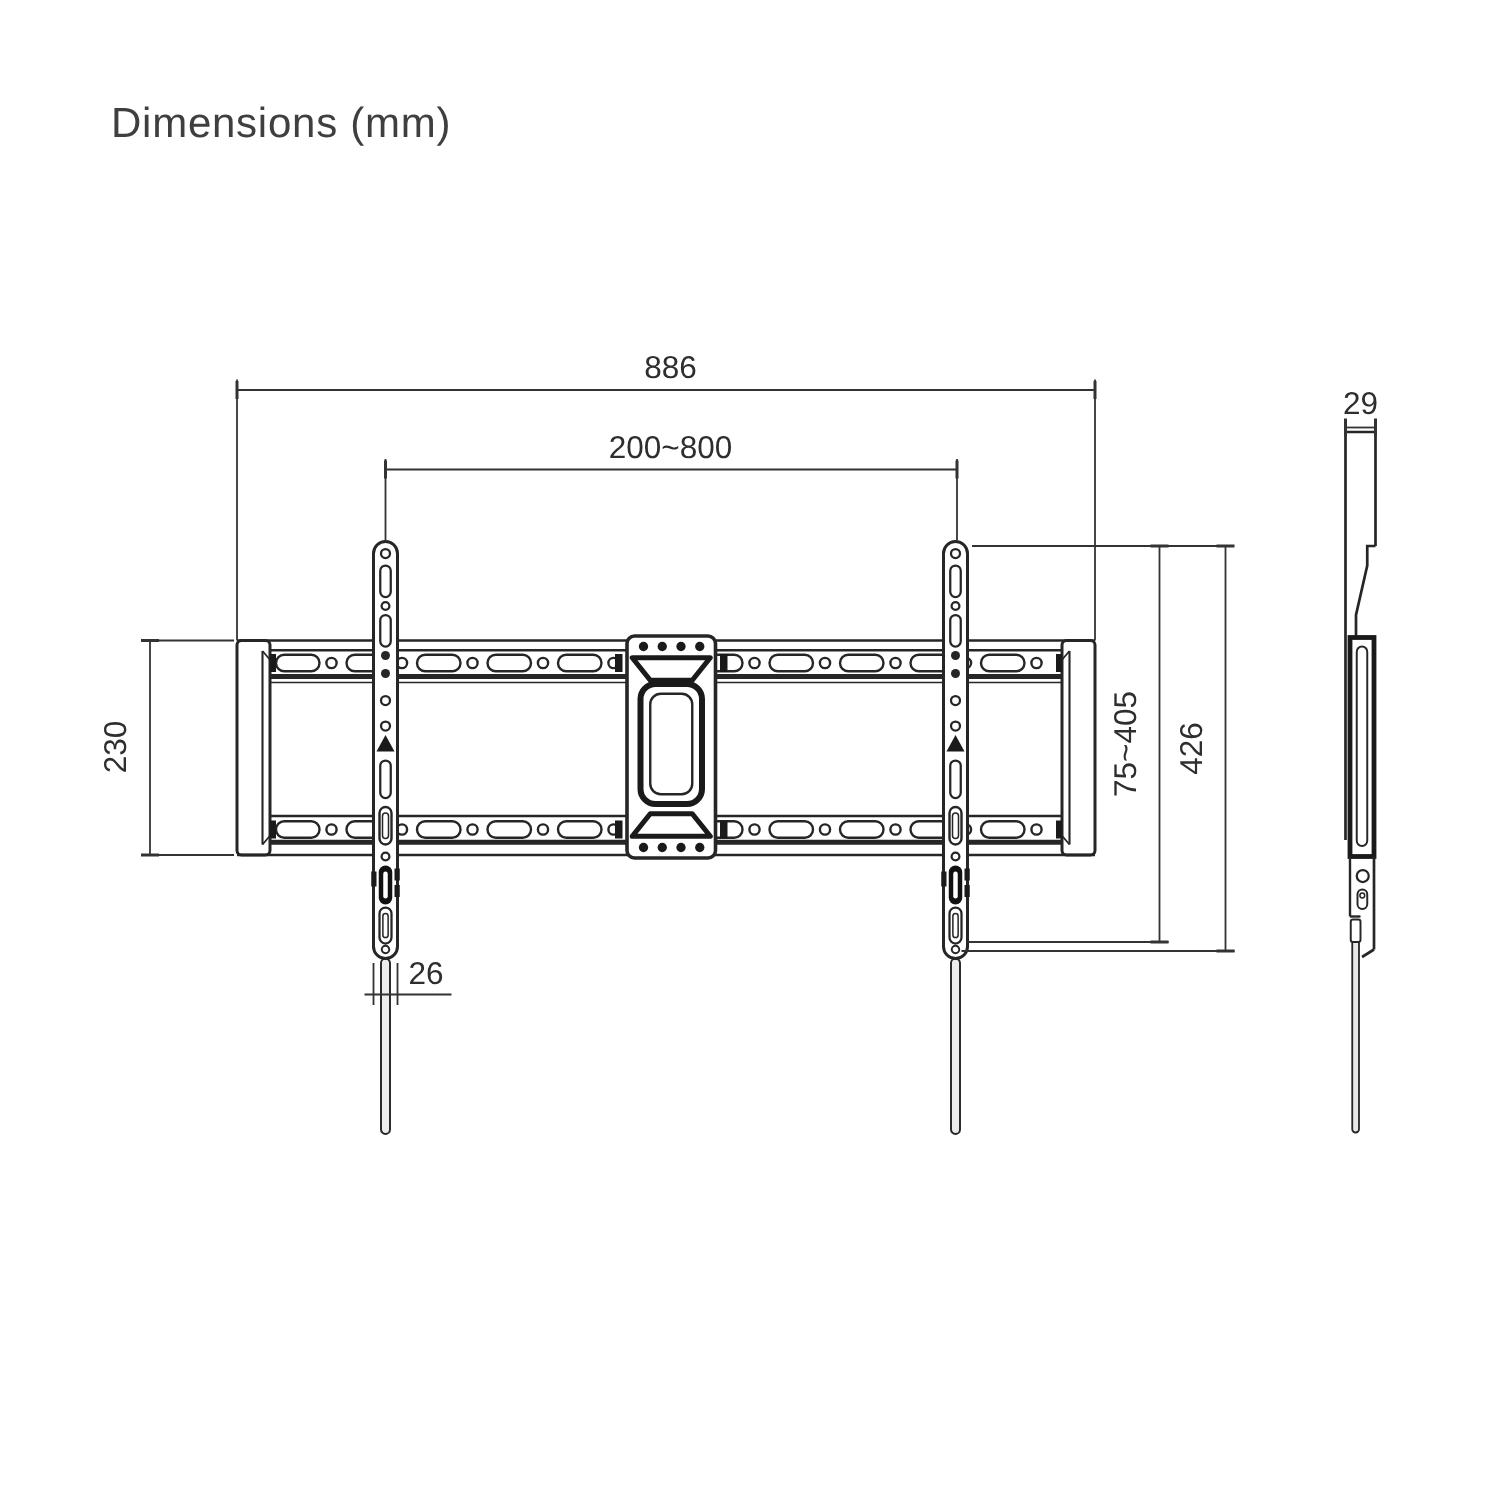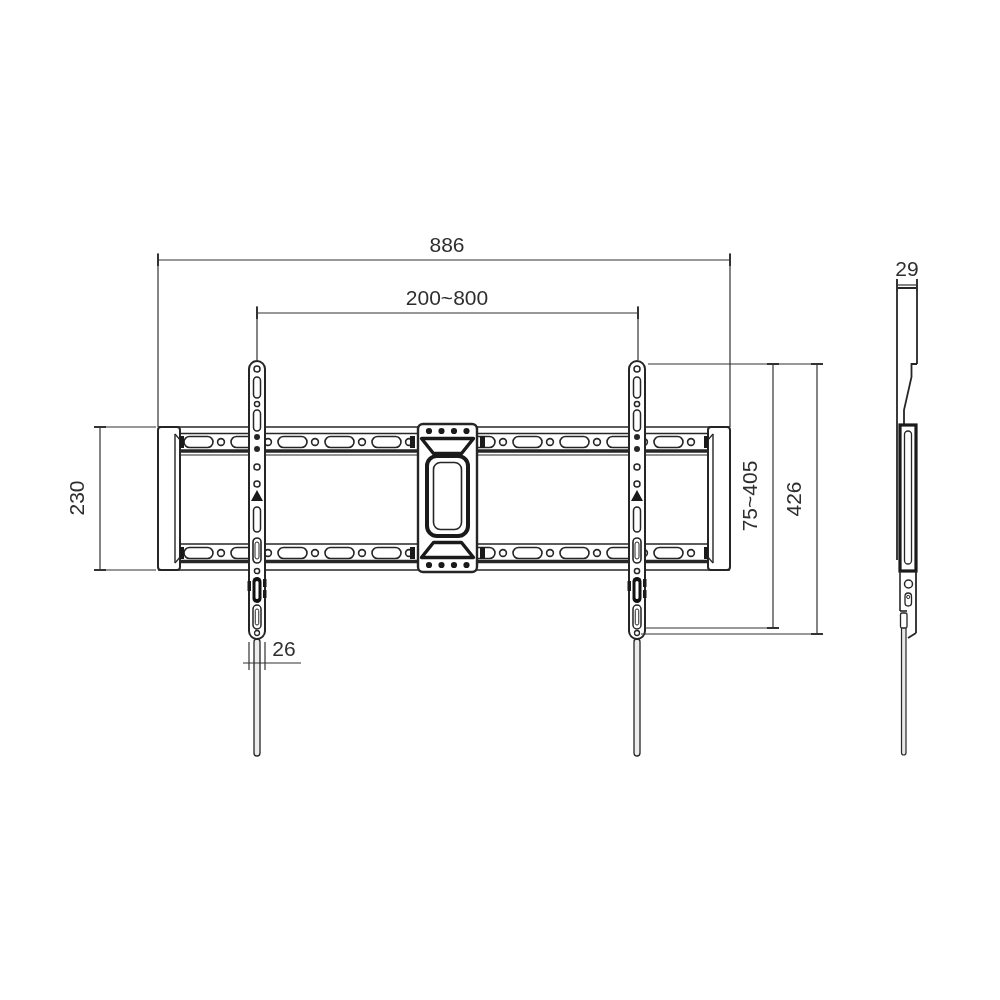--- a/index.html
+++ b/index.html
@@ -21,20 +21,21 @@
   }
   .dim-text{font-size:21px;}
   .dim-text-sm{font-size:21px;}
   .lines{stroke:#262626;fill:none;}
 </style>
 </head>
 <body>
 
 <div class="page">
 
+  <div class="title">Dimensions (mm)</div>
 
   <svg width="1000" height="1000" viewBox="0 0 1000 1000">
 
     <defs>
 
       <g id="slot-h">
         <rect x="0" y="0" width="29" height="11" rx="5.5" fill="#fff" stroke="#262626" stroke-width="1.6"></rect>
       </g>
 
       <circle id="hole" r="3.4" fill="#fff" stroke="#262626" stroke-width="1.6"></circle>

